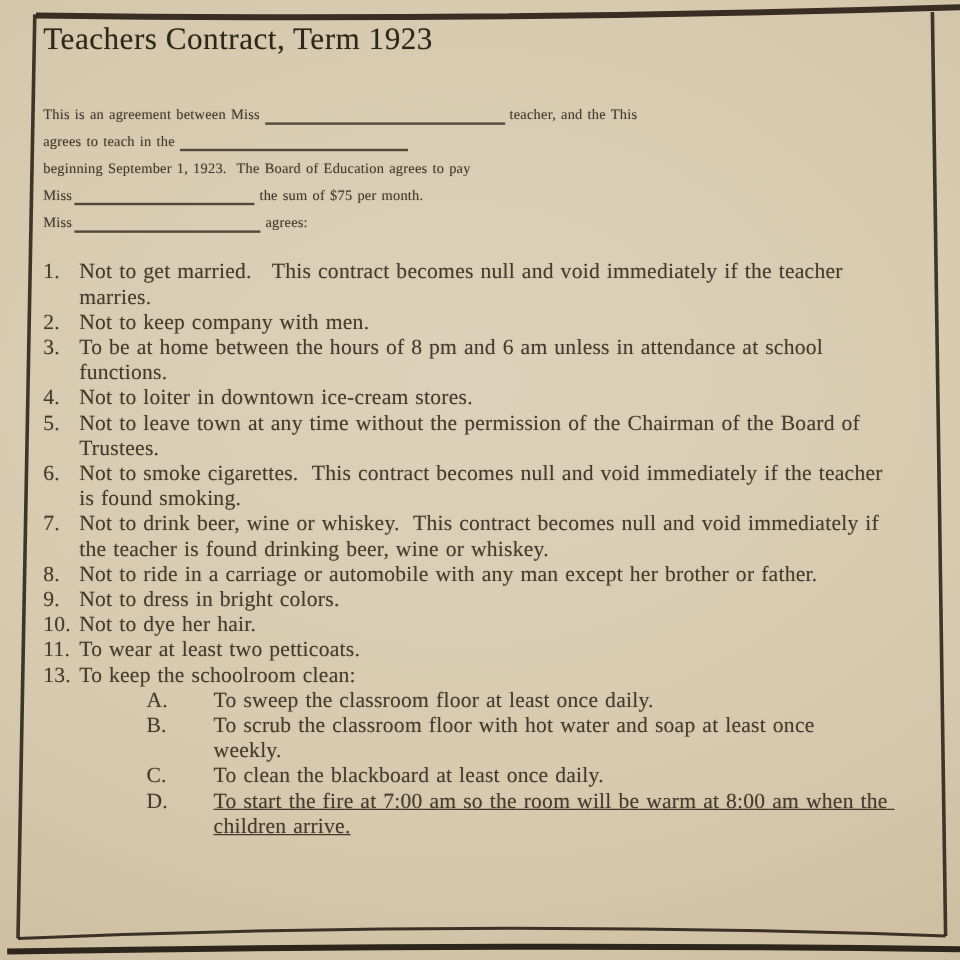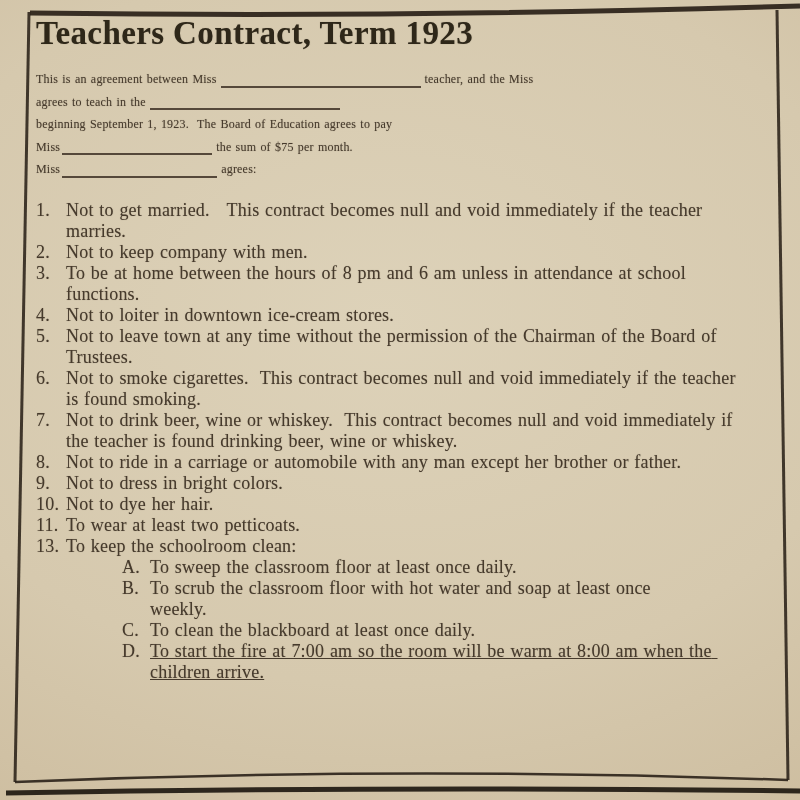--- a/index.html
+++ b/index.html
@@ -28,25 +28,25 @@
     position:absolute;left:0;top:0;width:800px;height:800px;
     pointer-events:none;
   }
   .content{
     position:absolute;
     left:36px;top:14px;width:712px;
     color:var(--ink);
     text-shadow:0 0 1px rgba(70,58,44,0.35);
   }
   h1.title{
-    font-size:33px;
-    font-weight:700;
+    font-size:26px;
+    font-weight:400;
     letter-spacing:0.4px;
     color:var(--ink-dark);
-    margin-bottom:16px;
+    margin-bottom:32px;
     line-height:38px;
   }
   .intro{font-size:12px;line-height:22.5px;letter-spacing:0.2px;word-spacing:1px;}
   .pline{display:flex;}
   .pline span{white-space:pre;flex:0 0 auto;}
   .blank{
     flex:0 0 auto;
     border-bottom:2px solid var(--blank);
     margin:0 4px 3px 4px;
     align-self:stretch;
@@ -59,21 +59,21 @@
   .blank.fill{flex:1 1 auto;margin-right:0;}
   .list{
     margin-top:19px;
     font-size:18px;line-height:21px;letter-spacing:0.2px;word-spacing:1px;
   }
   .item{display:flex;align-items:flex-start;}
   .item .num{flex:0 0 30px;}
   .item .txt{white-space:pre-wrap;}
   .sub{margin-left:86px;}
   .sub .num{flex:0 0 28px;}
-  .sub .txt{max-width:530px;}
+  .sub .txt{max-width:530px;margin-left:28px;}
   .sub.wide .txt{max-width:600px;text-decoration:underline;}
 </style>
 </head>
 <body>
 
 <div class="photo">
 
   <svg class="frame-svg" viewBox="0 0 800 800" xmlns="http://www.w3.org/2000/svg">
     <path d="M 30 13 Q 400 18 800 6" stroke="#2a2118" stroke-width="5" fill="none" opacity="0.92"></path>
     <path d="M 29 12 L 15 782" stroke="#2a2118" stroke-width="3" fill="none" opacity="0.88"></path>
@@ -83,21 +83,21 @@
   </svg>
 
   <div class="content">
 
     <h1 class="title">Teachers Contract, Term 1923</h1>
 
     <div class="intro">
       <div class="pline">
         <span>This is an agreement between Miss</span>
         <span class="blank w200"></span>
-        <span>teacher, and the Miss</span>
+        <span>teacher, and the This</span>
       </div>
       <div class="pline">
         <span>agrees to teach in the</span>
         <span class="blank w190"></span>
       </div>
       <div class="pline">
         <span>beginning September 1, 1923.  The Board of Education agrees to pay</span>
       </div>
       <div class="pline">
         <span>Miss</span>

